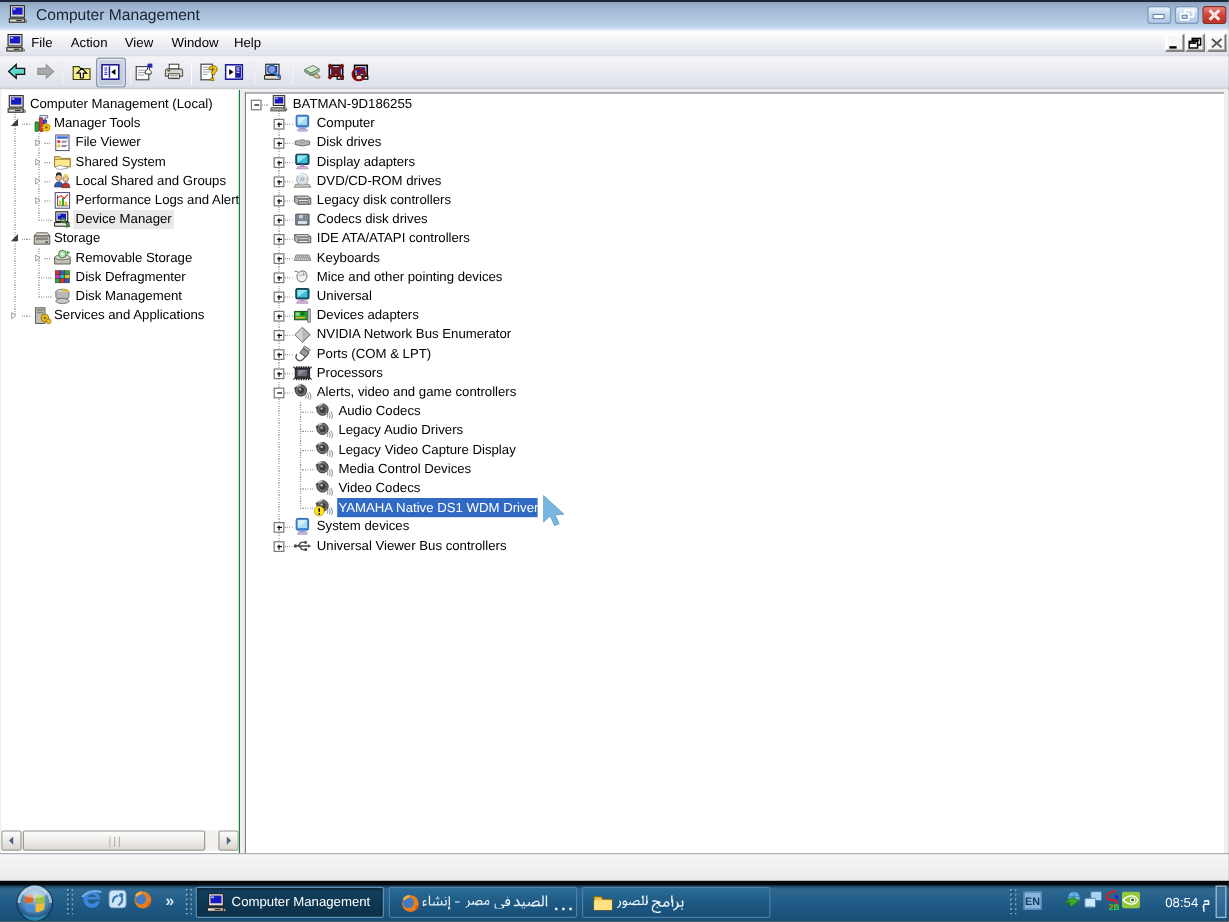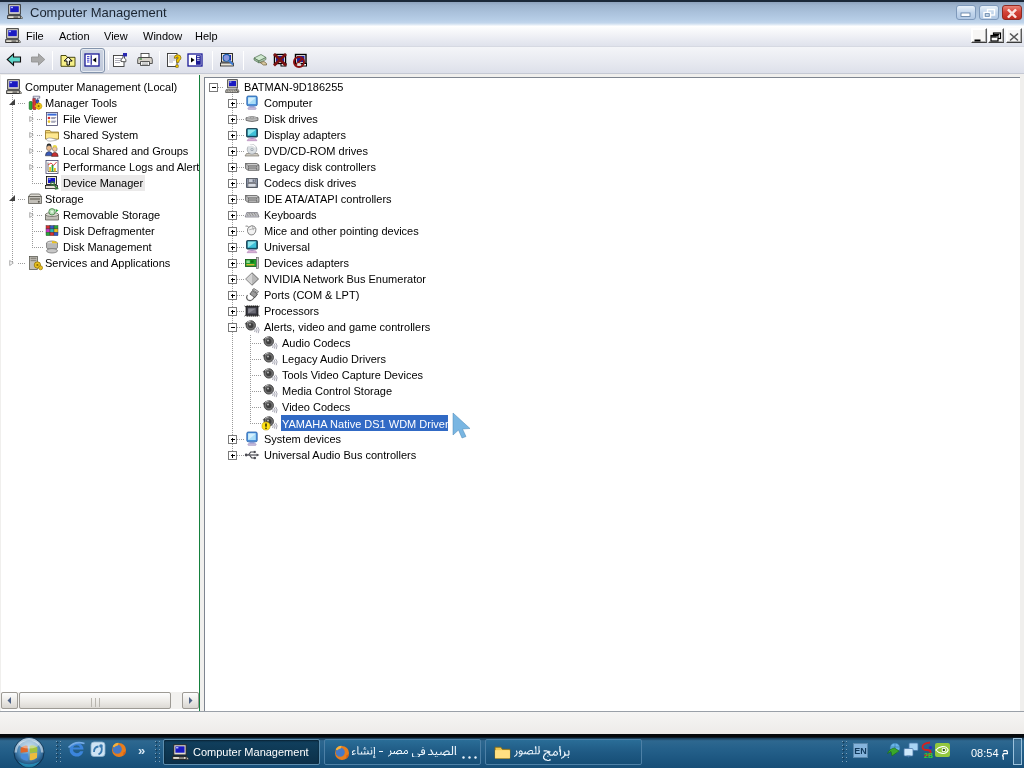--- a/index.html
+++ b/index.html
@@ -670,25 +670,25 @@
         <use href="#sym-spk"></use>
       </svg>
     <div class="lab" style="left:77px;top:258px">Audio Codecs</div>
     <svg class="ic" style="left:57px;top:273px">
         <use href="#sym-spk"></use>
       </svg>
     <div class="lab" style="left:77px;top:274px">Legacy Audio Drivers</div>
     <svg class="ic" style="left:57px;top:289px">
         <use href="#sym-spk"></use>
       </svg>
-    <div class="lab" style="left:77px;top:290px">Tools Video Capture Devices</div>
+    <div class="lab" style="left:77px;top:290px">Legacy Video Capture Display</div>
     <svg class="ic" style="left:57px;top:305px">
         <use href="#sym-spk"></use>
       </svg>
-    <div class="lab" style="left:77px;top:306px">Media Control Storage</div>
+    <div class="lab" style="left:77px;top:306px">Media Control Devices</div>
     <svg class="ic" style="left:57px;top:321px">
         <use href="#sym-spk"></use>
       </svg>
     <div class="lab" style="left:77px;top:322px">Video Codecs</div>
     <svg class="ic" style="left:57px;top:337px">
         <use href="#sym-spk"></use>
       </svg>
     <svg class="ic" style="left:56px;top:343px;width:10px;height:10px">
         <use href="#sym-warn"></use>
       </svg>
@@ -701,21 +701,21 @@
     <svg class="ic" style="left:39px;top:353px">
         <use href="#sym-pcblue"></use>
       </svg>
     <div class="lab" style="left:59px;top:354px">System devices</div>
     <div class="pm plus" style="left:23px;top:373px">
         <i></i>
       </div>
     <svg class="ic" style="left:39px;top:369px">
         <use href="#sym-usb"></use>
       </svg>
-    <div class="lab" style="left:59px;top:370px">Universal Audio Bus controllers</div>
+    <div class="lab" style="left:59px;top:370px">Universal Viewer Bus controllers</div>
     <svg style="position:absolute;left:245px;top:333px;width:26px;height:30px" viewBox="0 0 26 30">
       <path d="M3 2 L3 24 L8.5 19 L12 27 L16 25.5 L12.5 18 L20 17.5 z" fill="#8cc2e8" stroke="#fff" stroke-width="2.4" stroke-linejoin="round"></path>
       <path d="M3 2 L3 24 L8.5 19 L12 27 L16 25.5 L12.5 18 L20 17.5 z" fill="#79b6e2" stroke="#4a86b4" stroke-width=".5"></path>
     </svg>
   </div>
   <div id="rightedge"></div>
   <div id="botline"></div>
   <div id="botframe"></div>
 </div>
 <div id="taskbar">

